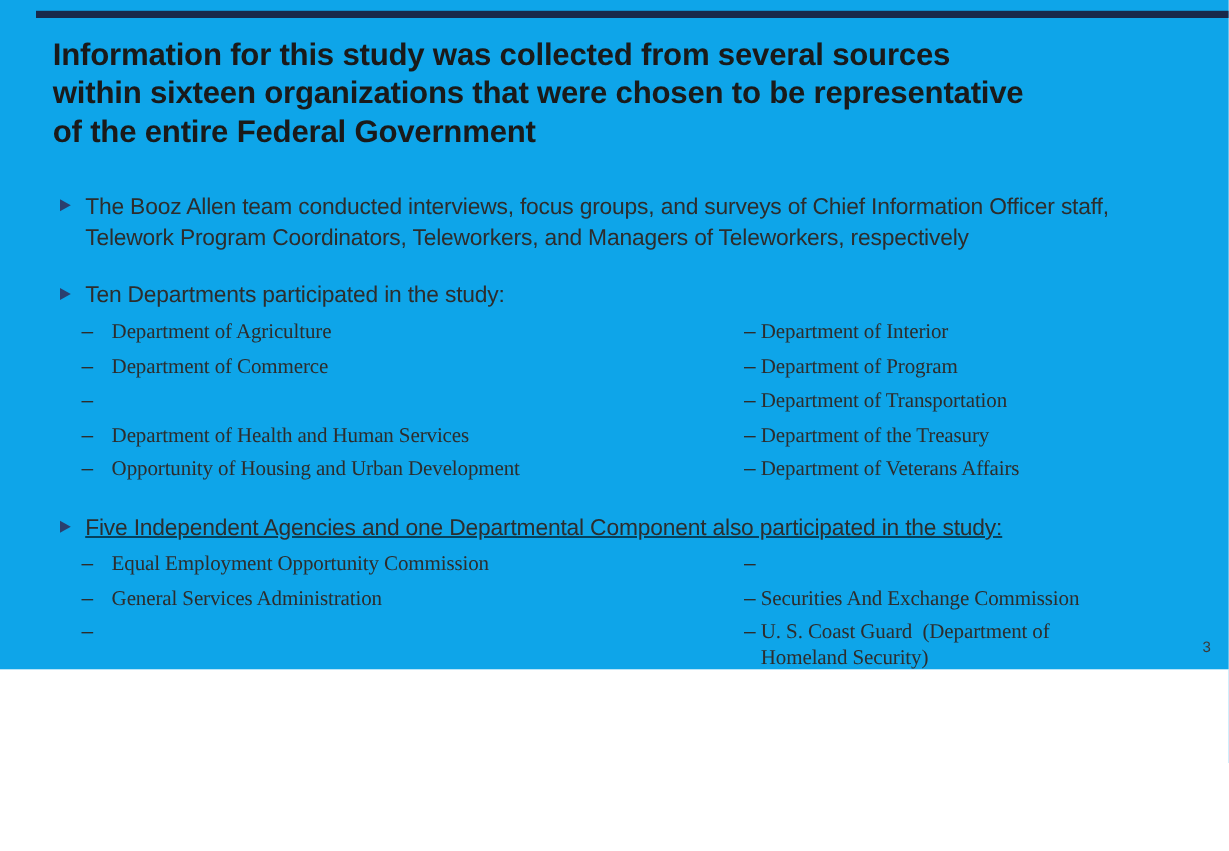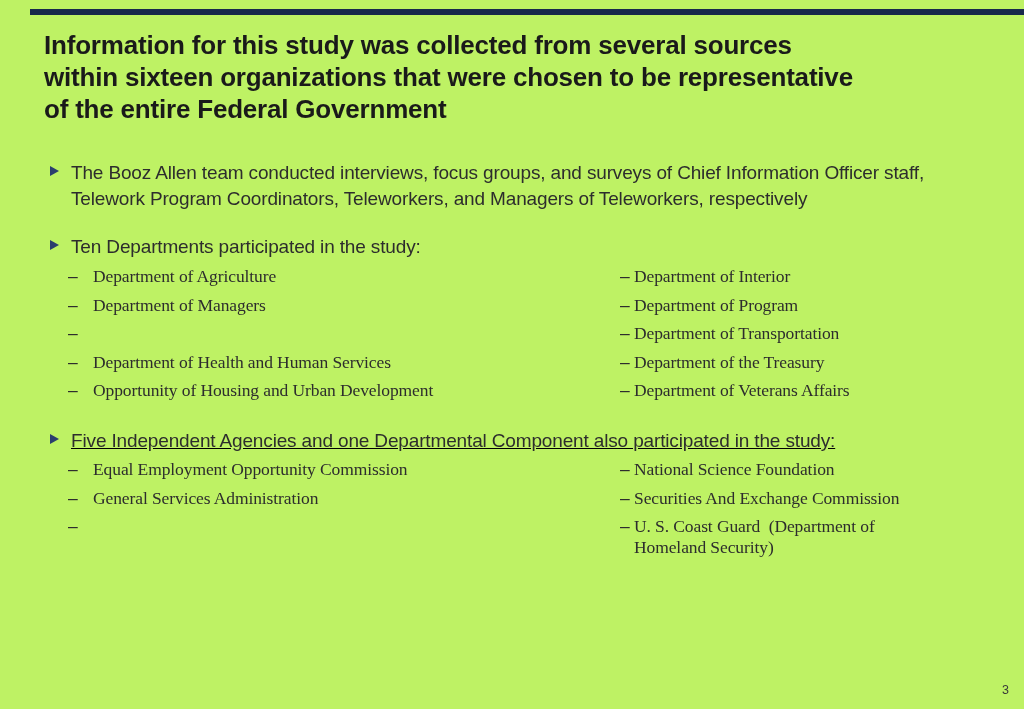--- a/index.html
+++ b/index.html
@@ -1,19 +1,19 @@
 <!DOCTYPE html>
 <html><head>
 <meta charset="utf-8">
 <style>
   html,body { margin:0; padding:0; background:#ffffff; }
   .slide {
     position:relative;
-    width:1024px; height:709px;
-    background:#bef264;
+    width:1024px; height:558px;
+    background:#0ea5e9;
     font-family:"Liberation Sans", sans-serif;
     overflow:hidden;
   }
   .topbar {
     position:absolute; top:9px; left:30px; right:0; height:6px;
     background:#18294b;
   }
   .title {
     position:absolute; left:44px; top:29px;
     font-size:26px; font-weight:bold; color:#1a1a1a;
@@ -94,21 +94,21 @@
   </div>
 
   <div class="dash-section" id="list1">
     <div class="col col-left">
       <div class="li">
           <span class="dash">–</span>
           <span class="li-text">Department of Agriculture</span>
         </div>
       <div class="li">
           <span class="dash">–</span>
-          <span class="li-text">Department of Managers</span>
+          <span class="li-text">Department of Commerce</span>
         </div>
       <div class="li">
           <span class="dash">–</span>
         </div>
       <div class="li">
           <span class="dash">–</span>
           <span class="li-text">Department of Health and Human Services</span>
         </div>
       <div class="li">
           <span class="dash">–</span>
@@ -156,21 +156,20 @@
           <span class="dash">–</span>
           <span class="li-text">General Services Administration</span>
         </div>
       <div class="li">
           <span class="dash">–</span>
         </div>
     </div>
     <div class="col col-right">
       <div class="li">
           <span class="dash">–</span>
-          <span class="li-text">National Science Foundation</span>
         </div>
       <div class="li">
           <span class="dash">–</span>
           <span class="li-text">Securities And Exchange Commission</span>
         </div>
       <div class="li">
           <span class="dash">–</span>
           <span class="li-text">U. S. Coast Guard&nbsp; (Department of Homeland Security)</span>
         </div>
     </div>

